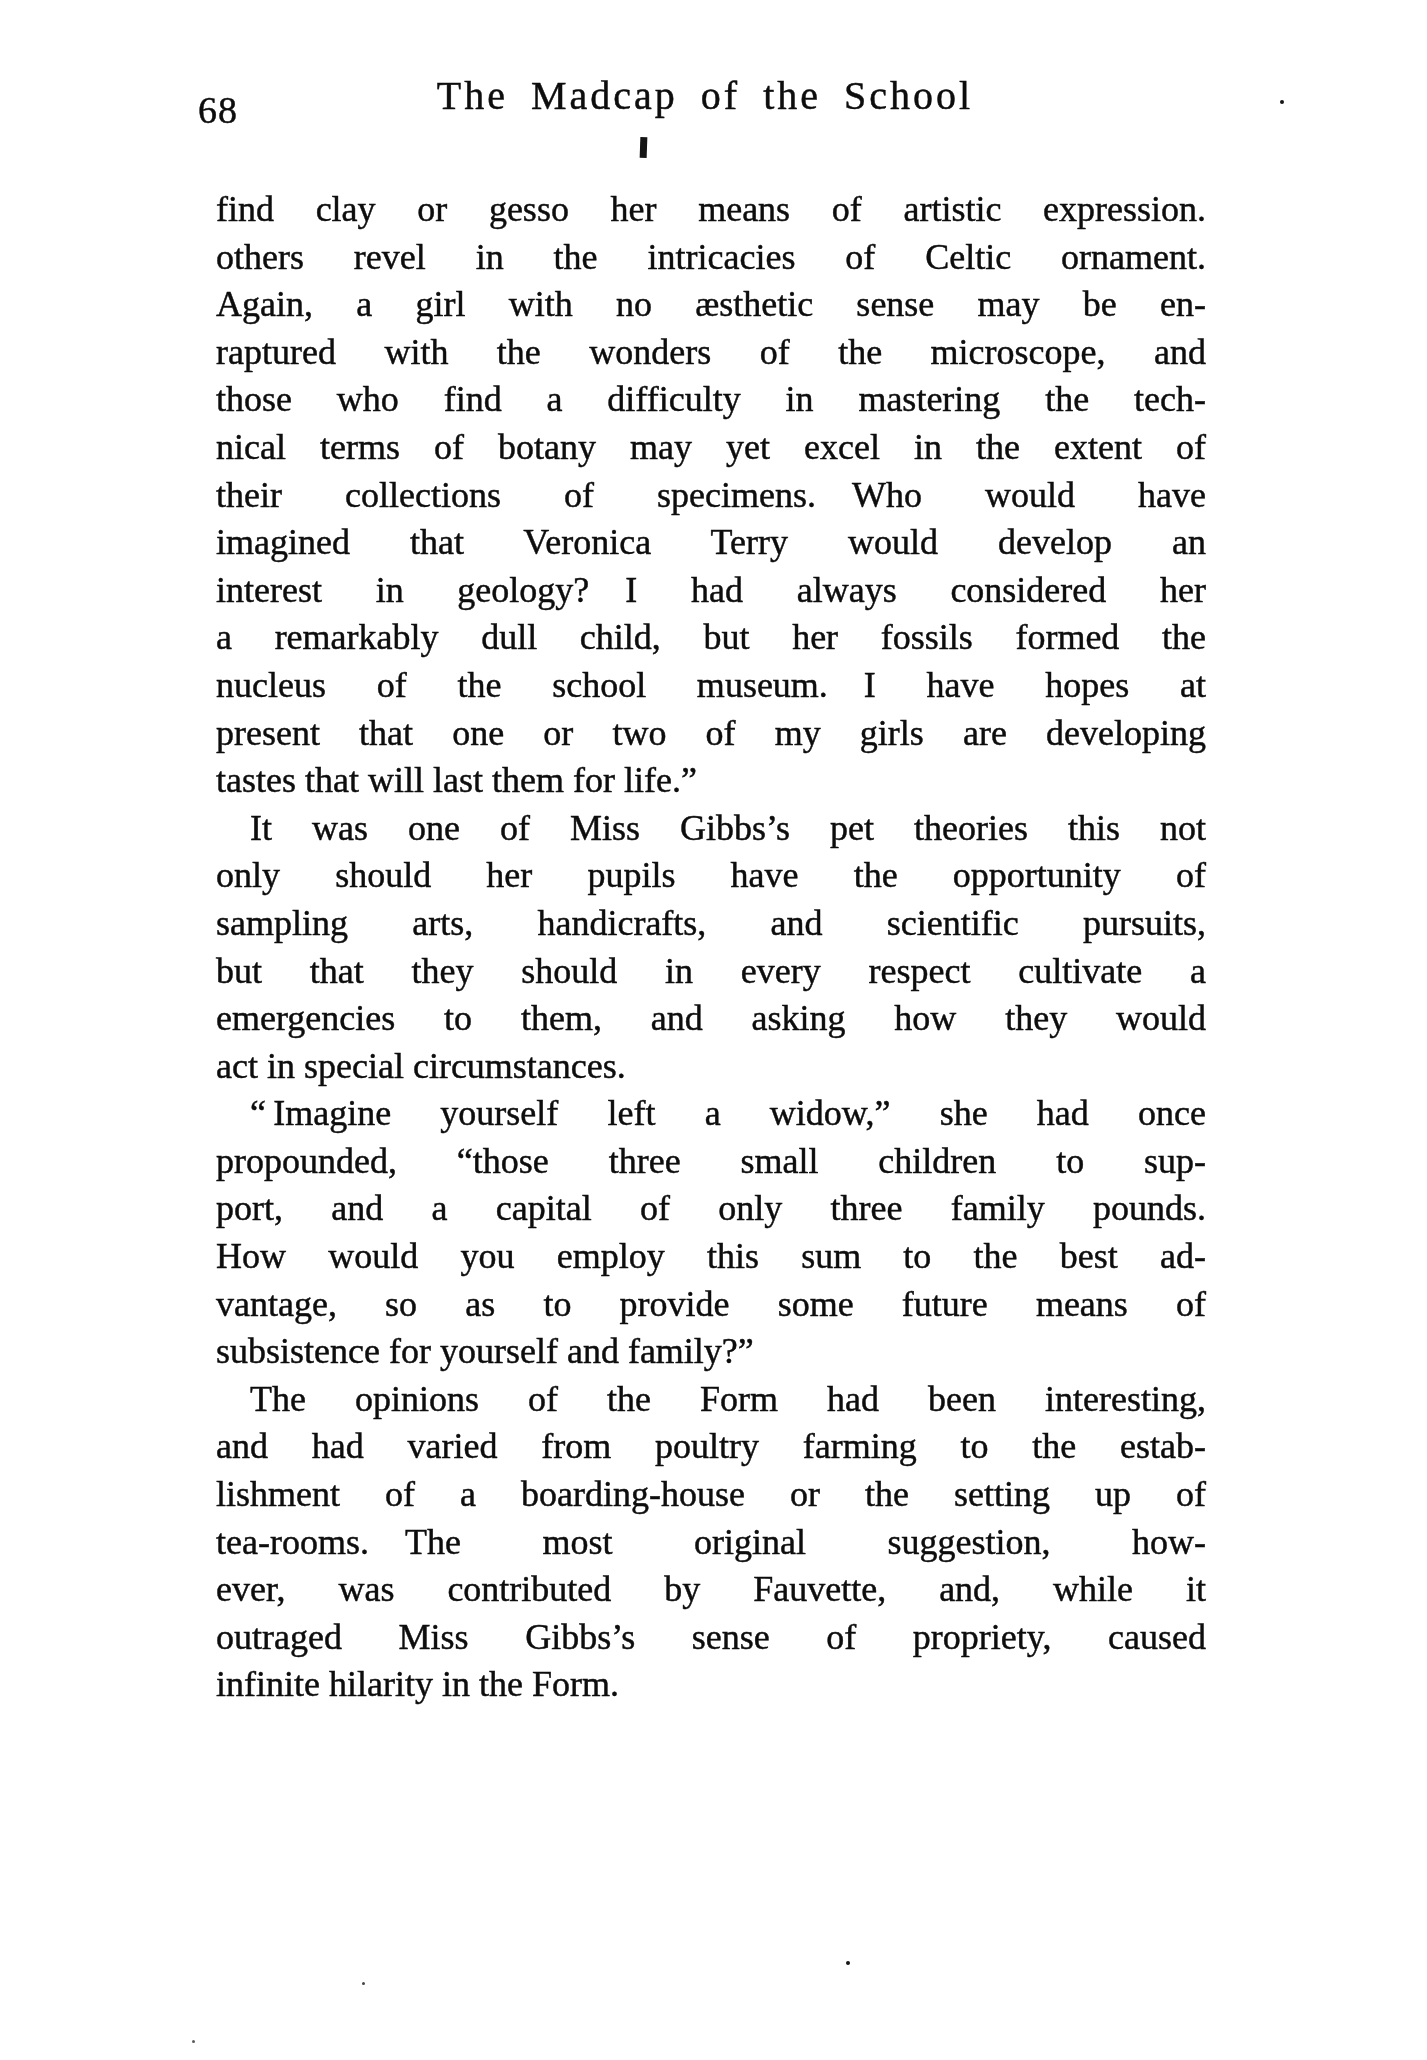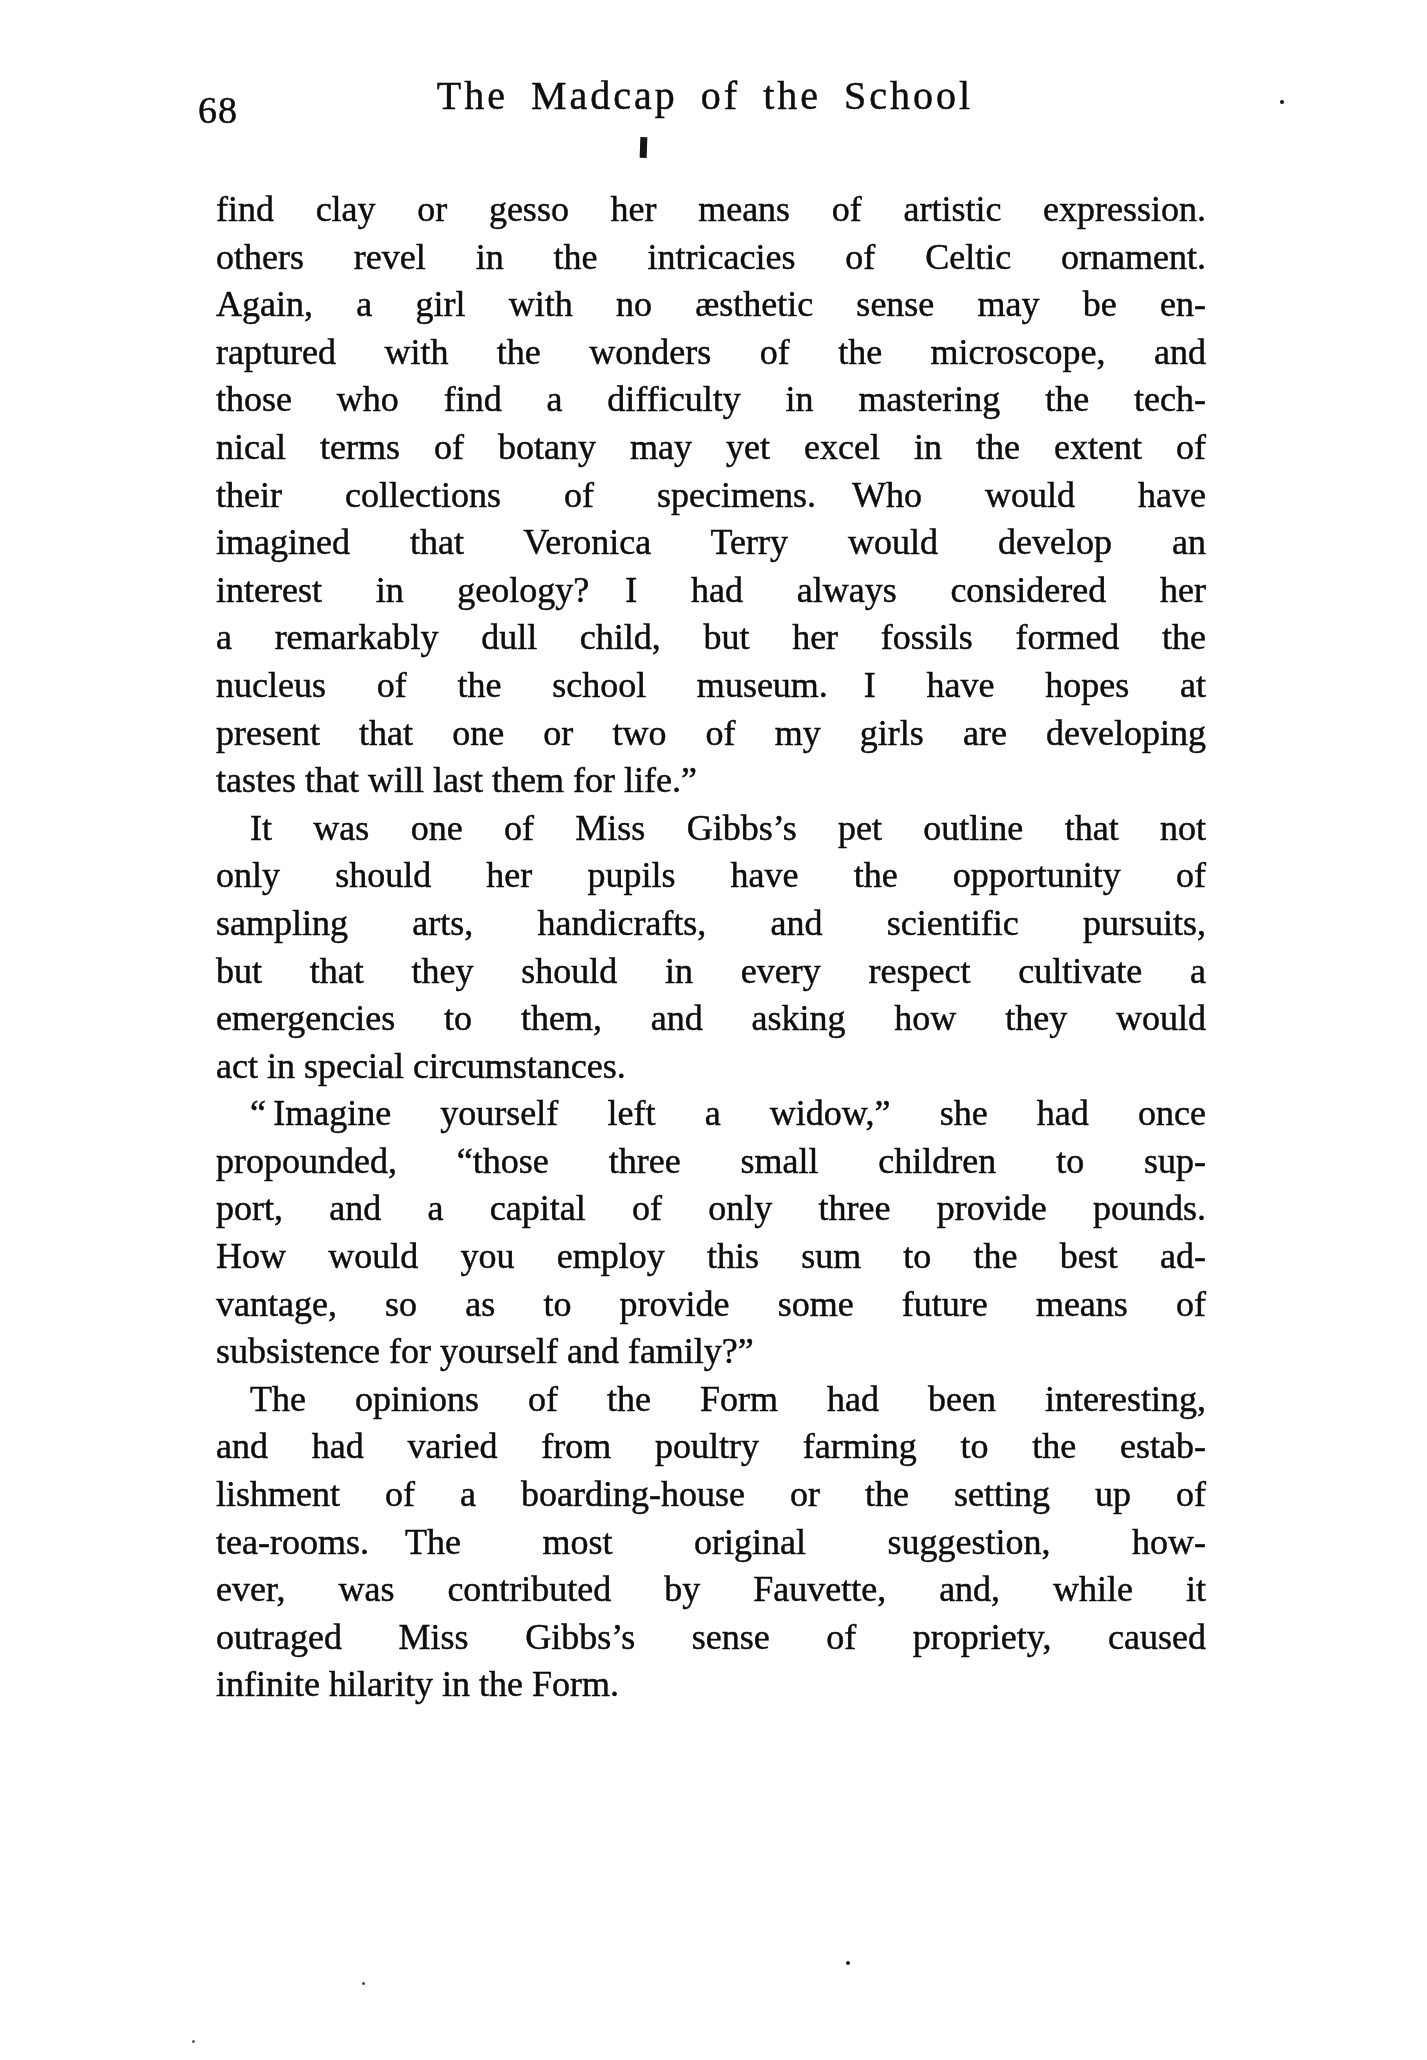--- a/index.html
+++ b/index.html
@@ -63,31 +63,31 @@
       <div class="line">nical terms of botany may yet excel in the extent of</div>
       <div class="line">their collections of specimens. Who would have</div>
       <div class="line">imagined that Veronica Terry would develop an</div>
       <div class="line">interest in geology? I had always considered her</div>
       <div class="line">a remarkably dull child, but her fossils formed the</div>
       <div class="line">nucleus of the school museum. I have hopes at</div>
       <div class="line">present that one or two of my girls are developing</div>
       <div class="line last">tastes that will last them for life.”</div>
     </div>
     <div class="para indent">
-      <div class="line">It was one of Miss Gibbs’s pet outline that not</div>
+      <div class="line">It was one of Miss Gibbs’s pet theories this not</div>
       <div class="line">only should her pupils have the opportunity of</div>
       <div class="line">sampling arts, handicrafts, and scientific pursuits,</div>
       <div class="line">but that they should in every respect cultivate a</div>
       <div class="line">emergencies to them, and asking how they would</div>
       <div class="line last">act in special circumstances.</div>
     </div>
     <div class="para indent">
       <div class="line">“ Imagine yourself left a widow,” she had once</div>
       <div class="line">propounded, “those three small children to sup-</div>
-      <div class="line">port, and a capital of only three provide pounds.</div>
+      <div class="line">port, and a capital of only three family pounds.</div>
       <div class="line">How would you employ this sum to the best ad-</div>
       <div class="line">vantage, so as to provide some future means of</div>
       <div class="line last">subsistence for yourself and family?”</div>
     </div>
     <div class="para indent">
       <div class="line">The opinions of the Form had been interesting,</div>
       <div class="line">and had varied from poultry farming to the estab-</div>
       <div class="line">lishment of a boarding-house or the setting up of</div>
       <div class="line">tea-rooms. The most original suggestion, how-</div>
       <div class="line">ever, was contributed by Fauvette, and, while it</div>

